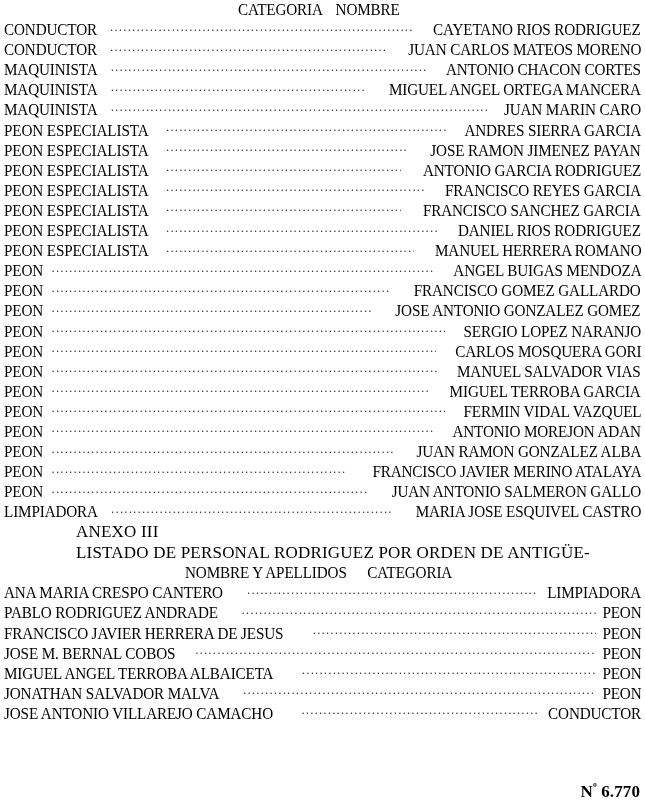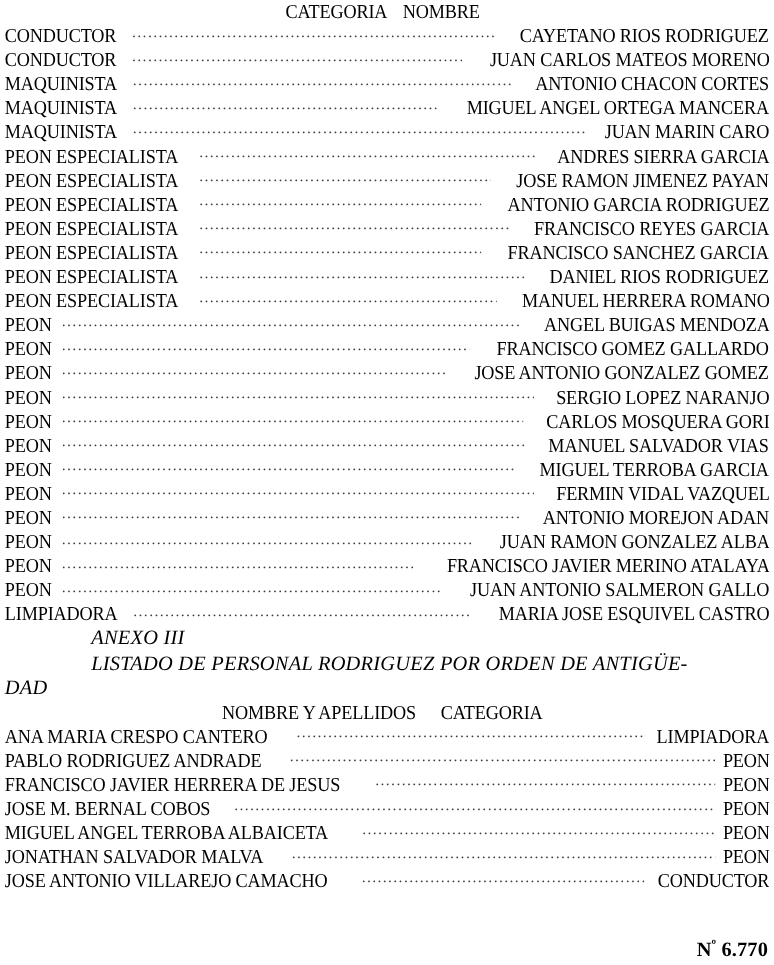--- a/index.html
+++ b/index.html
@@ -75,21 +75,20 @@
   .header-row .col-left { transform: scaleX(0.92); transform-origin: left center; }
   .header-row .col-right { transform: scaleX(0.92); transform-origin: right center; }
 
   
   .anexo-block {
     font-size: 17px;
     line-height: 20.4px;
     letter-spacing: 0.2px;
     width: 641px;
     margin-left: 4px;
-    font-style: italic;
   }
   .anexo-line-indent {
     padding-left: 72px;
     white-space: nowrap;
   }
   .anexo-line-flush {
     padding-left: 0;
     white-space: nowrap;
   }
 
@@ -246,21 +245,20 @@
           <span class="col-left">LIMPIADORA</span>
           <span class="dots">............................................................................................................................................................................................................................</span>
           <span class="col-right">MARIA JOSE ESQUIVEL CASTRO</span>
         </div>
       </div>
   </div>
 
   <div class="anexo-block">
     <div class="anexo-line-indent">ANEXO III</div>
     <div class="anexo-line-indent">LISTADO DE PERSONAL RODRIGUEZ POR ORDEN DE ANTIGÜE-</div>
-    <div class="anexo-line-flush">DAD</div>
   </div>
 
   <div>
 
     <div class="header-row">
       <span class="col-left">NOMBRE Y APELLIDOS</span>
       <span class="col-right">CATEGORIA</span>
     </div>
 
     <div id="section-two-rows">

